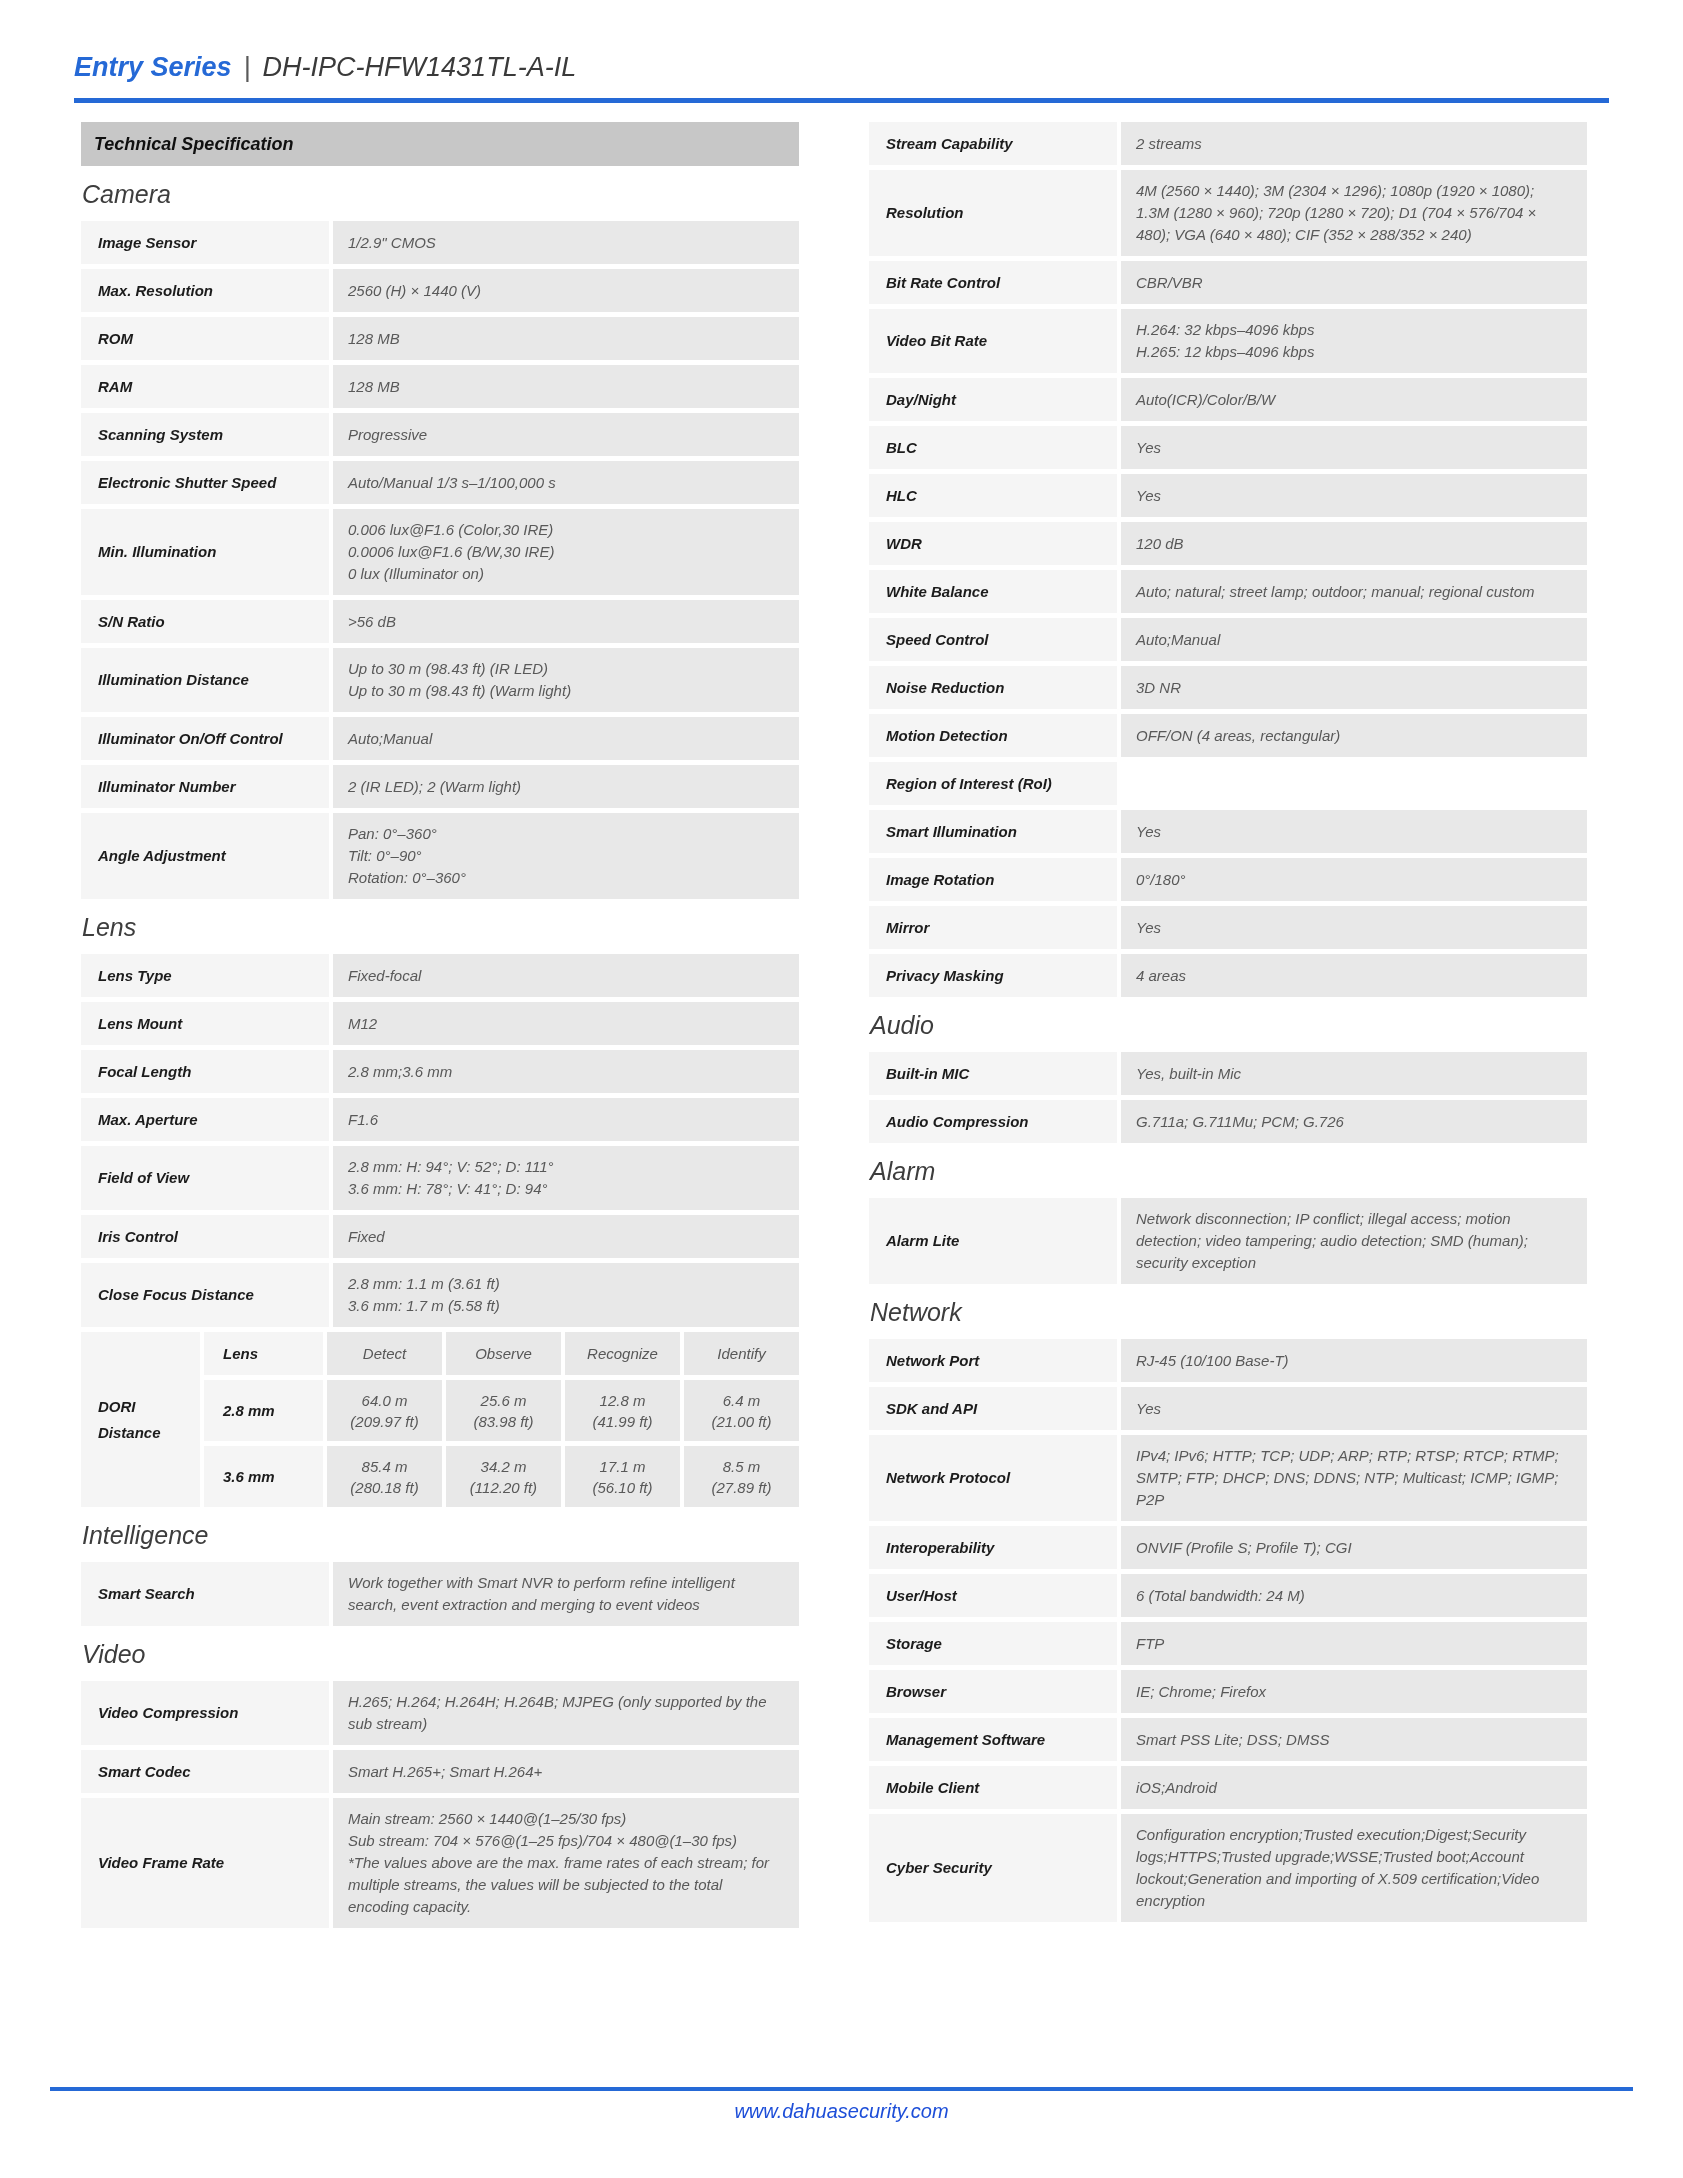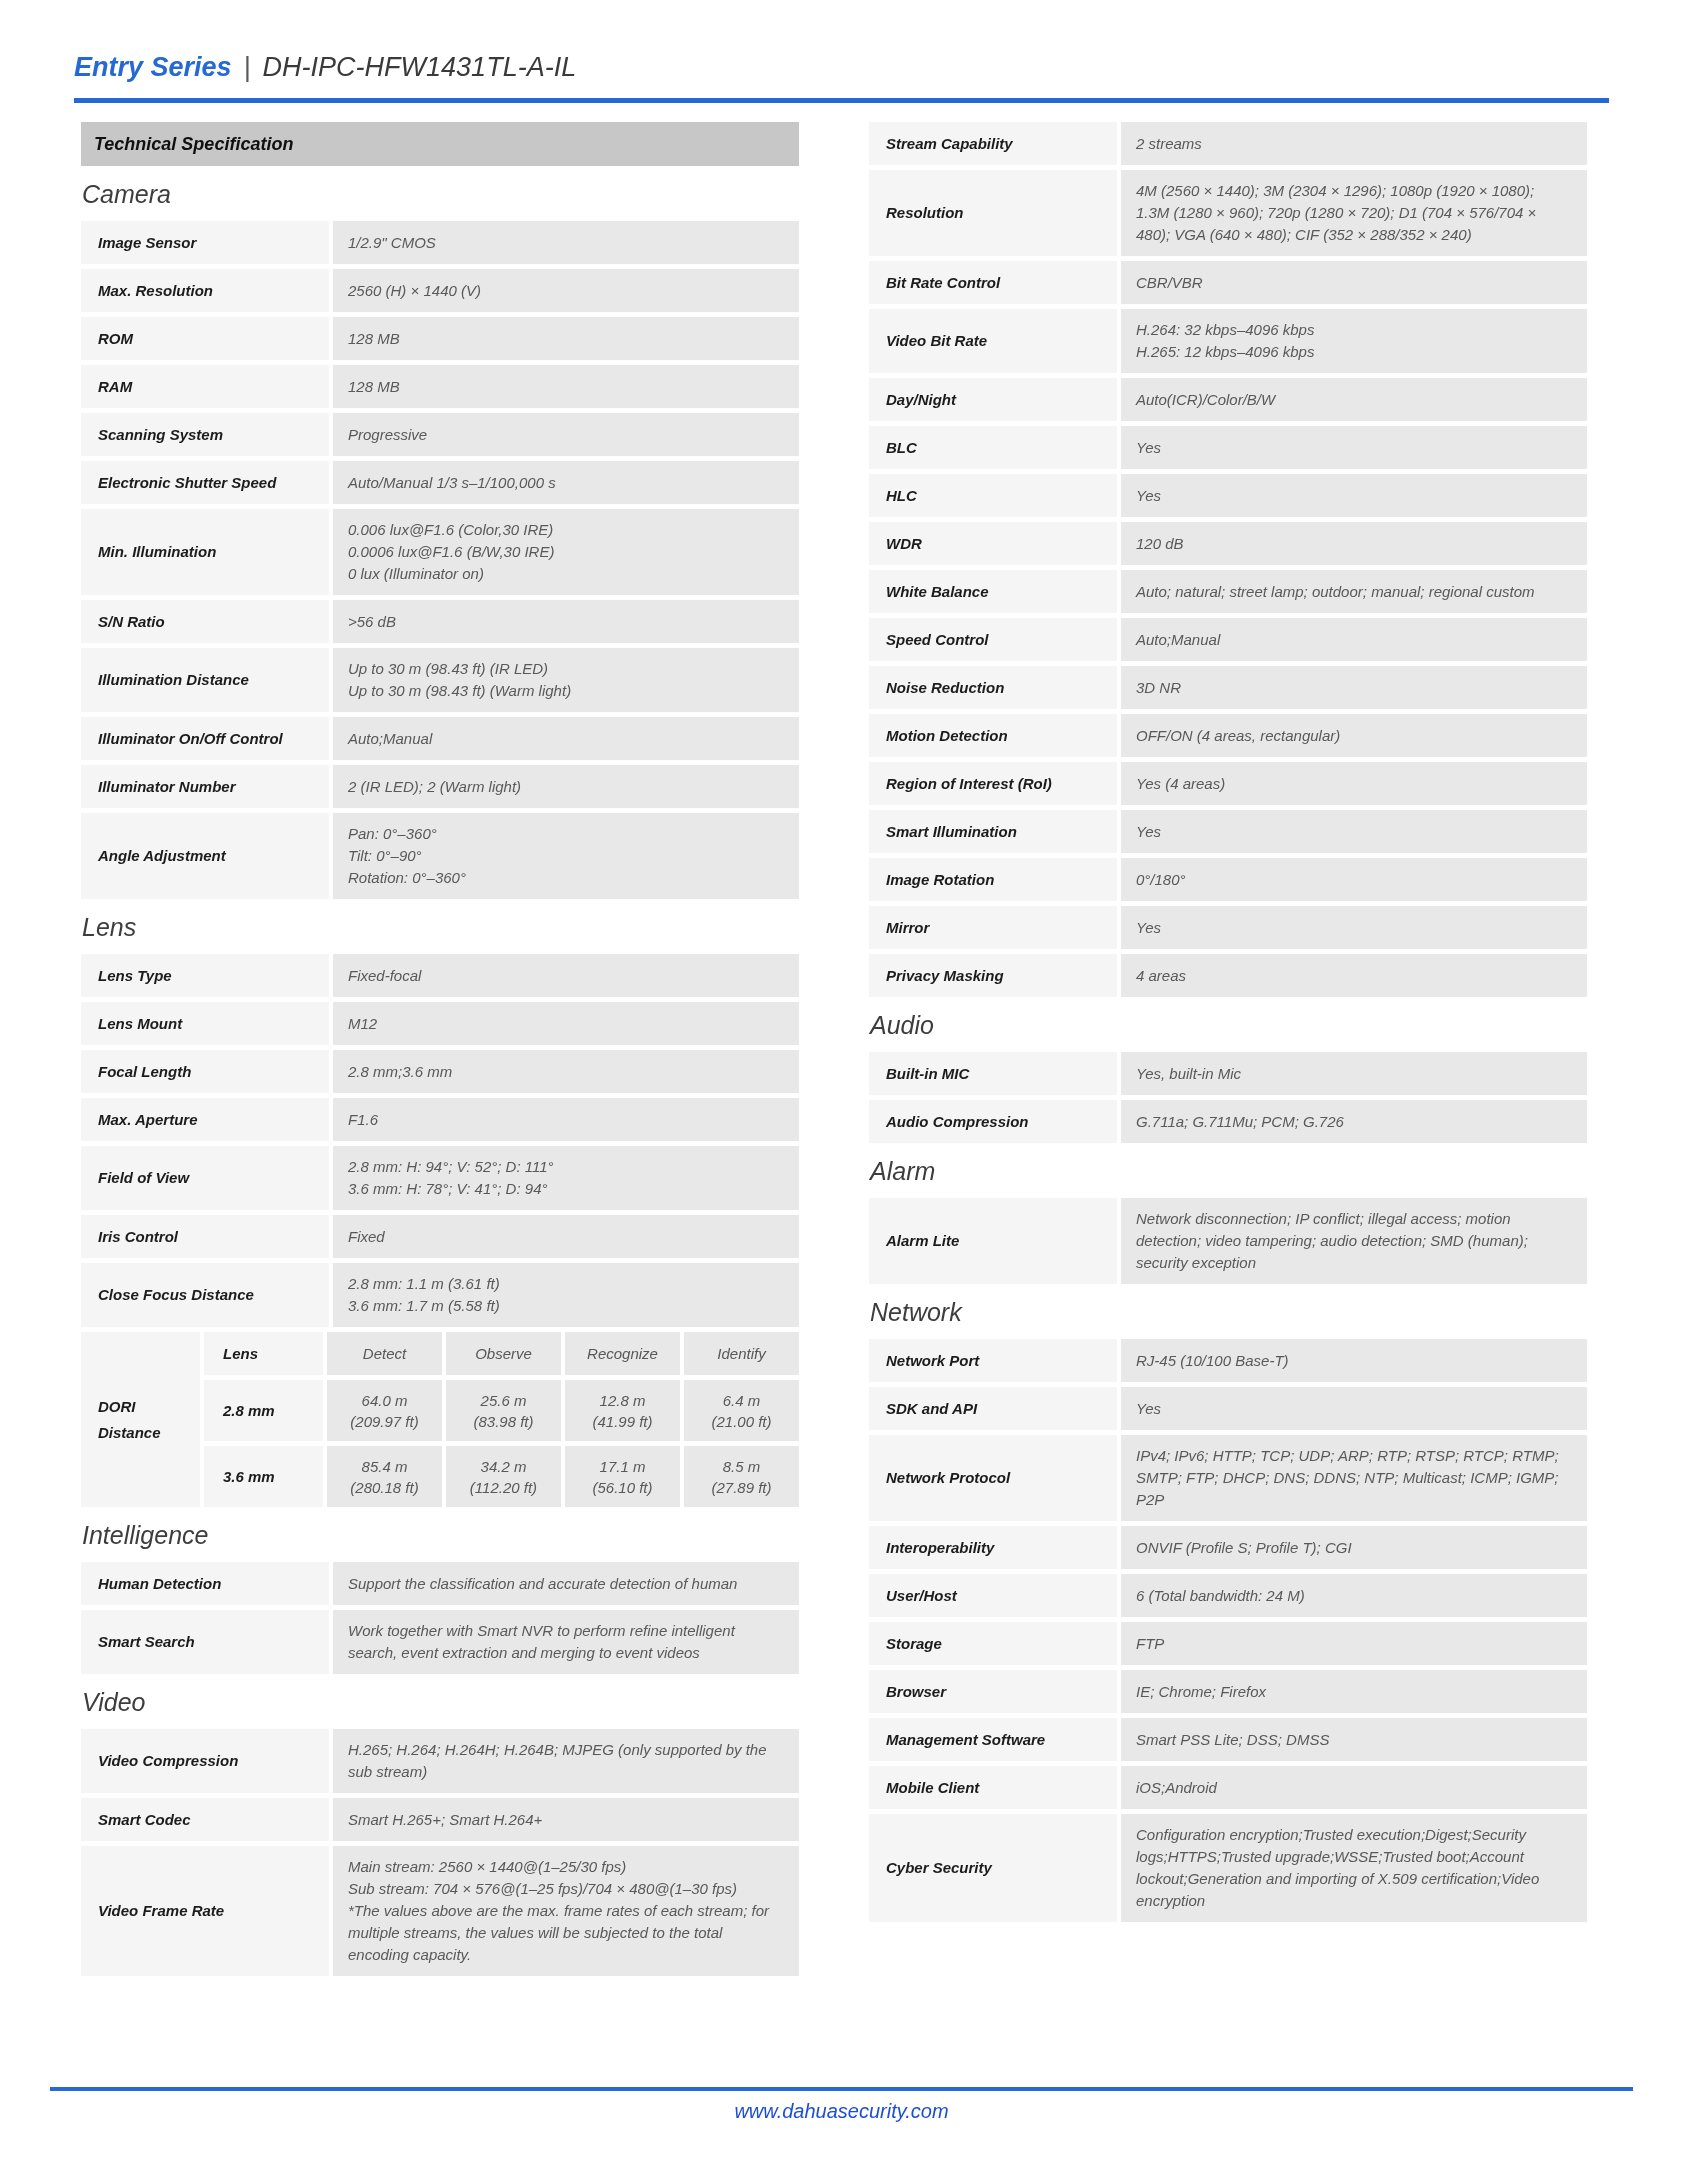--- a/index.html
+++ b/index.html
@@ -208,24 +208,20 @@
 (112.20 ft)</div>
               <div class="dori-cell">17.1 m
 (56.10 ft)</div>
               <div class="dori-cell">8.5 m
 (27.89 ft)</div>
             </div>
           </div>
         </div>
         <div class="section-heading">Intelligence</div>
         <div class="spec-row">
-          <div class="cell label">Human Detection</div>
-          <div class="cell value">Support the classification and accurate detection of human</div>
-        </div>
-        <div class="spec-row">
           <div class="cell label">Smart Search</div>
           <div class="cell value">Work together with Smart NVR to perform refine intelligent search, event extraction and merging to event videos</div>
         </div>
         <div class="section-heading">Video</div>
         <div class="spec-row">
           <div class="cell label">Video Compression</div>
           <div class="cell value">H.265; H.264; H.264H; H.264B; MJPEG (only supported by the sub stream)</div>
         </div>
         <div class="spec-row">
           <div class="cell label">Smart Codec</div>
@@ -283,21 +279,20 @@
         <div class="spec-row">
           <div class="cell label">Noise Reduction</div>
           <div class="cell value">3D NR</div>
         </div>
         <div class="spec-row">
           <div class="cell label">Motion Detection</div>
           <div class="cell value">OFF/ON (4 areas, rectangular)</div>
         </div>
         <div class="spec-row">
           <div class="cell label">Region of Interest (RoI)</div>
-          <div class="cell value">Yes (4 areas)</div>
         </div>
         <div class="spec-row">
           <div class="cell label">Smart Illumination</div>
           <div class="cell value">Yes</div>
         </div>
         <div class="spec-row">
           <div class="cell label">Image Rotation</div>
           <div class="cell value">0°/180°</div>
         </div>
         <div class="spec-row">

